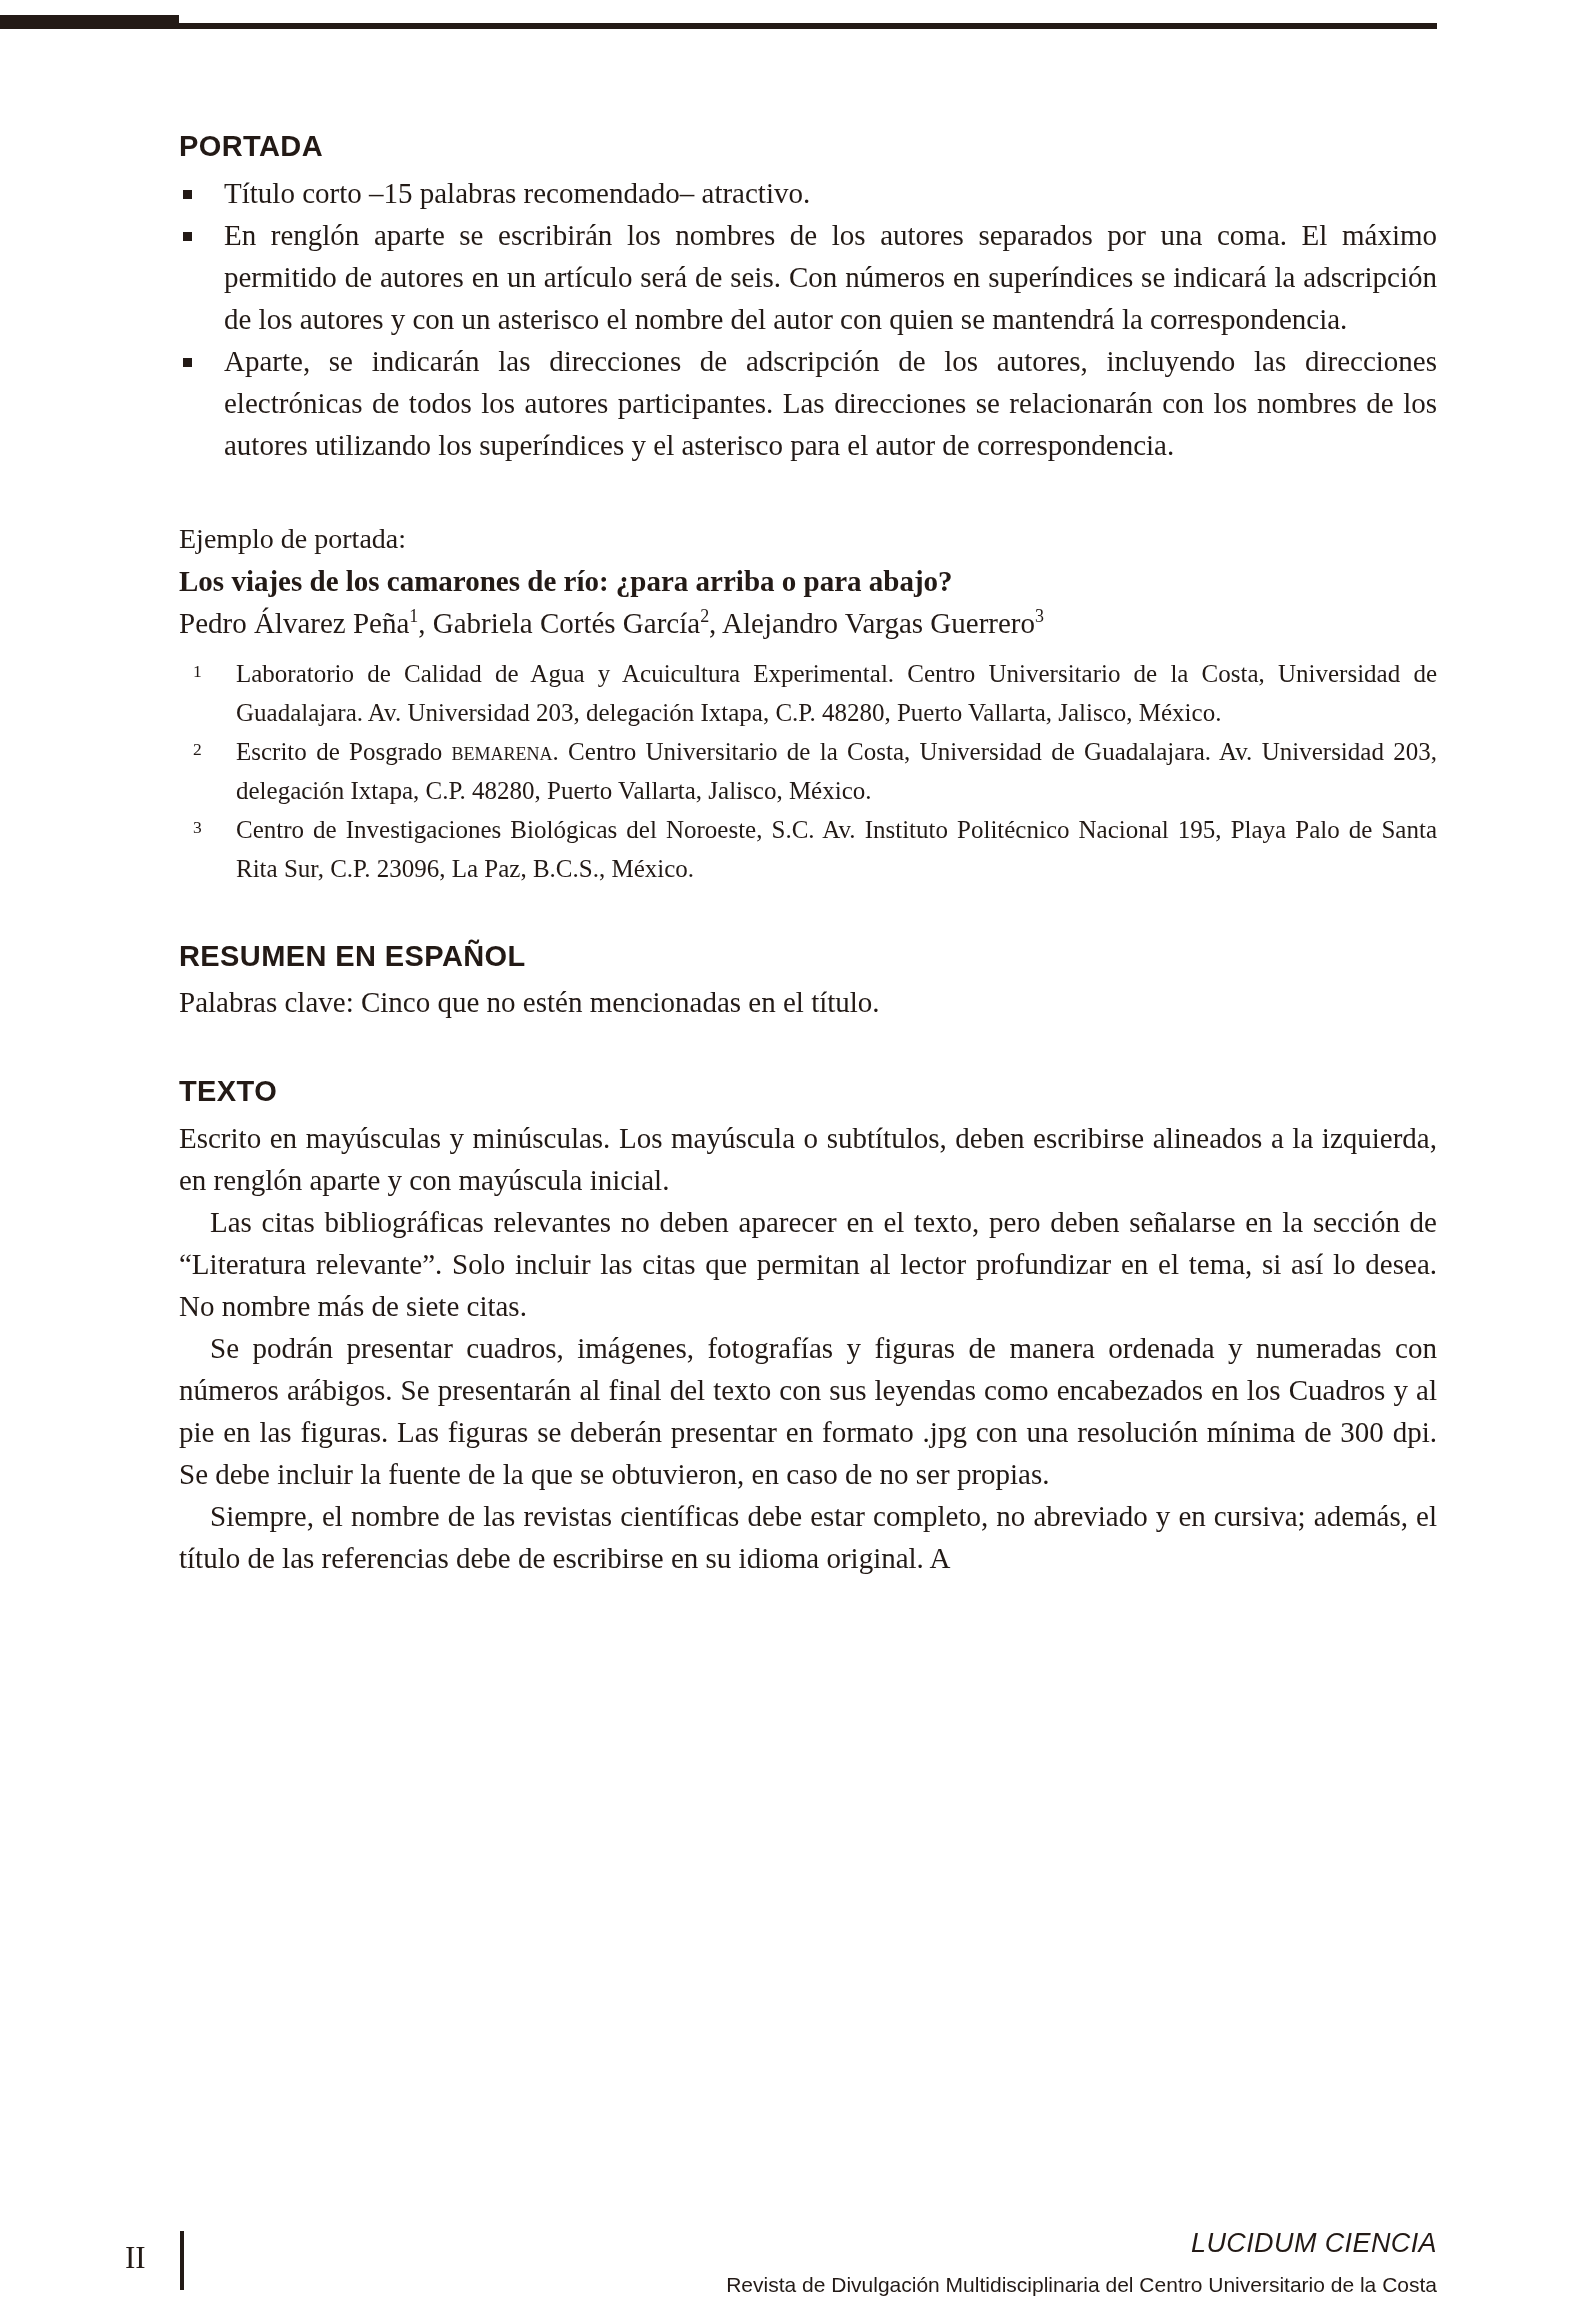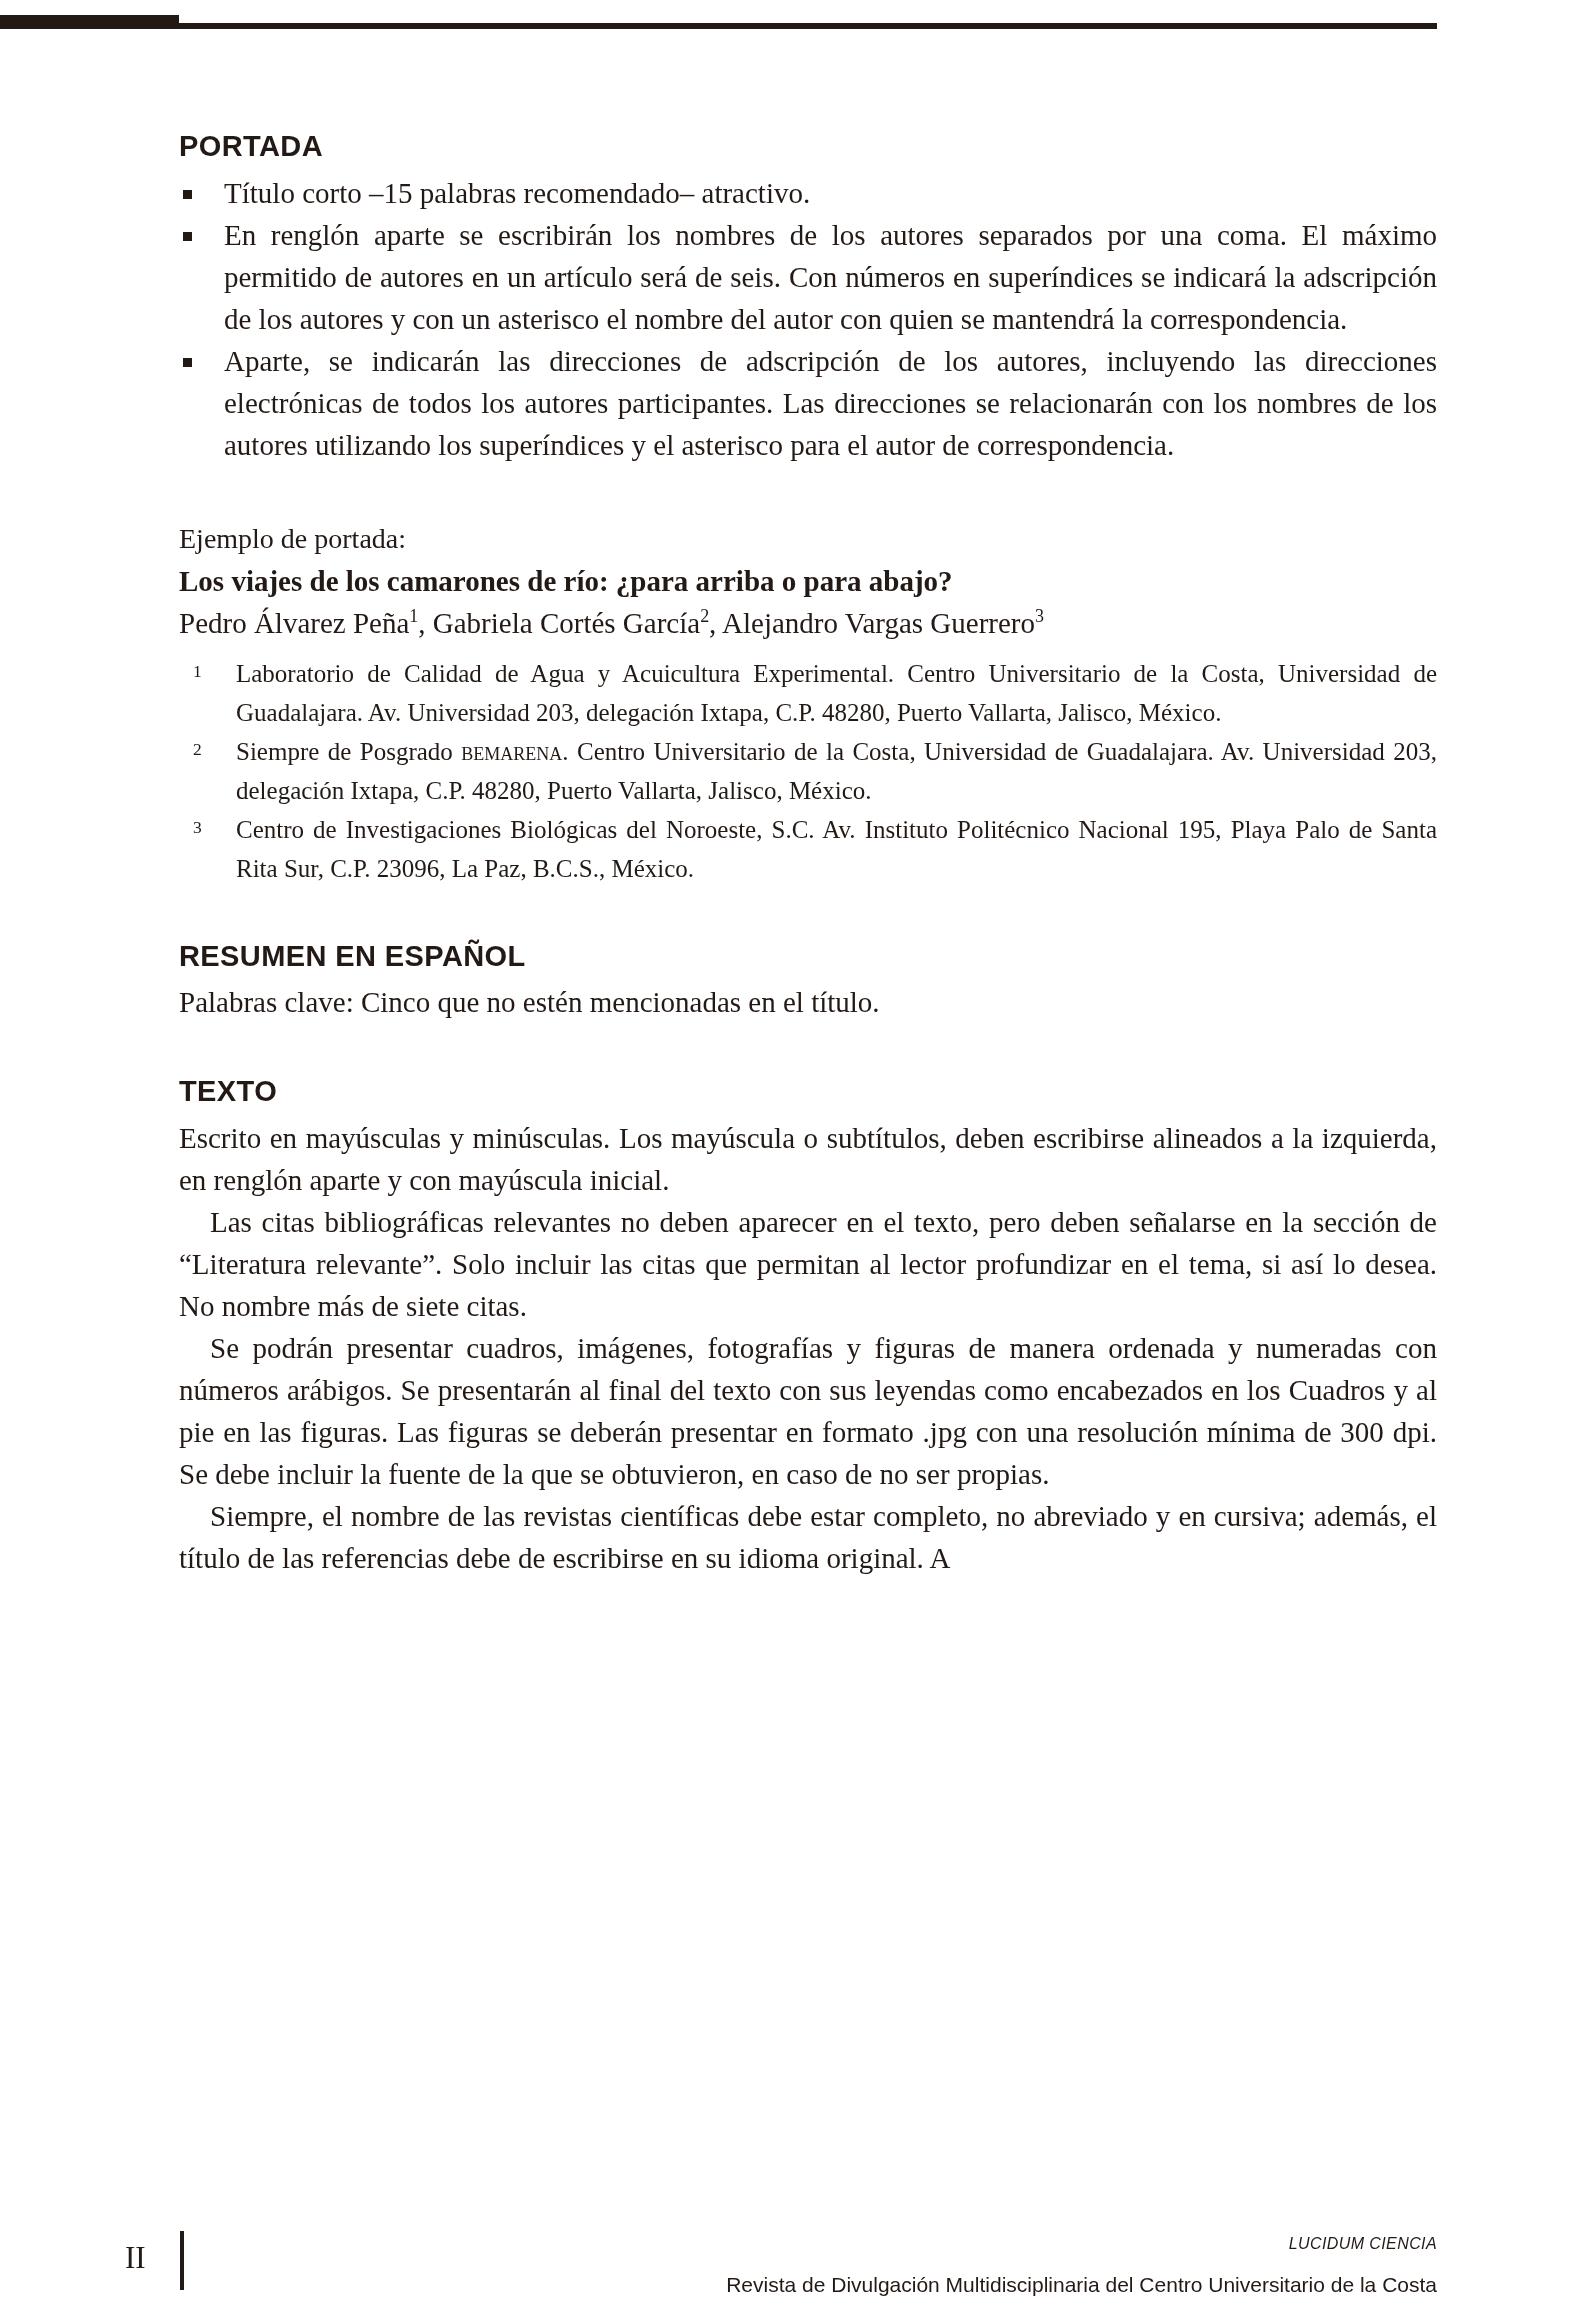--- a/index.html
+++ b/index.html
@@ -186,21 +186,21 @@
     height: 59px;
     background: #231a16;
   }
   .footer-journal {
     position: absolute;
     right: 136px;
     top: 2228px;
     text-align: right;
     font-family: "Liberation Sans Narrow", "Liberation Sans", "DejaVu Sans", sans-serif;
     font-style: italic;
-    font-size: 16px;
+    font-size: 27px;
     letter-spacing: 0.4px;
     color: #231a16;
     line-height: 31px;
   }
   .footer-subtitle {
     position: absolute;
     right: 136px;
     top: 2270px;
     text-align: right;
     font-family: "Liberation Sans Narrow", "Liberation Sans", "DejaVu Sans", sans-serif;
@@ -247,21 +247,21 @@
     <p class="example-authors">
       <span>Pedro Álvarez Peña</span><sup>1</sup><span>, </span><span>Gabriela Cortés García</span><sup>2</sup><span>, </span><span>Alejandro Vargas Guerrero</span><sup>3</sup>
     </p>
 
     <ol class="affiliations">
       <li>
         <span class="affil-num">1</span>
         <span>Laboratorio de Calidad de Agua y Acuicultura Experimental. Centro Universitario de la Costa, Universidad de Guadalajara. Av. Universidad 203, delegación Ixtapa, C.P. 48280, Puerto Vallarta, Jalisco, México.</span>
       </li>
       <li>
-        <span class="affil-num">2</span><span>Siempre de Posgrado </span><span class="smallcaps">BEMARENA</span><span>. Centro Universitario de la Costa, Universidad de Guadalajara. Av. Universidad 203, delegación Ixtapa, C.P. 48280, Puerto Vallarta, Jalisco, México.</span>
+        <span class="affil-num">2</span><span>Escrito de Posgrado </span><span class="smallcaps">BEMARENA</span><span>. Centro Universitario de la Costa, Universidad de Guadalajara. Av. Universidad 203, delegación Ixtapa, C.P. 48280, Puerto Vallarta, Jalisco, México.</span>
       </li>
       <li>
         <span class="affil-num">3</span>
         <span>Centro de Investigaciones Biológicas del Noroeste, S.C. Av. Instituto Politécnico Nacional 195, Playa Palo de Santa Rita Sur, C.P. 23096, La Paz, B.C.S., México.</span>
       </li>
     </ol>
 
     <div class="gap-lg"></div>
 
     <h2 class="section-heading">RESUMEN EN ESPAÑOL</h2>

